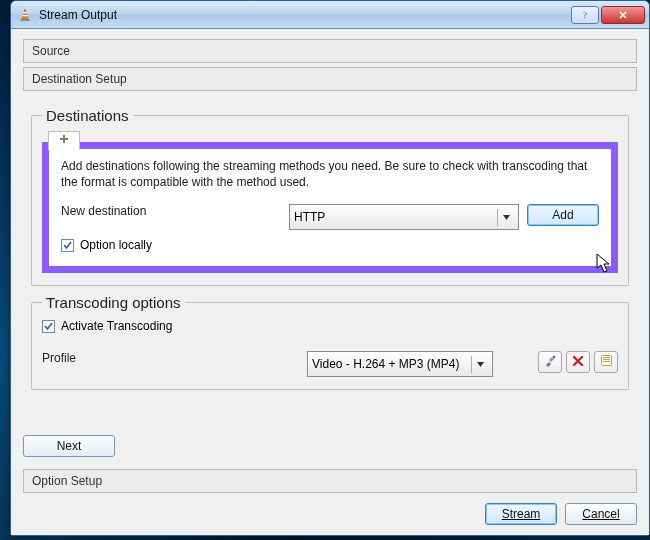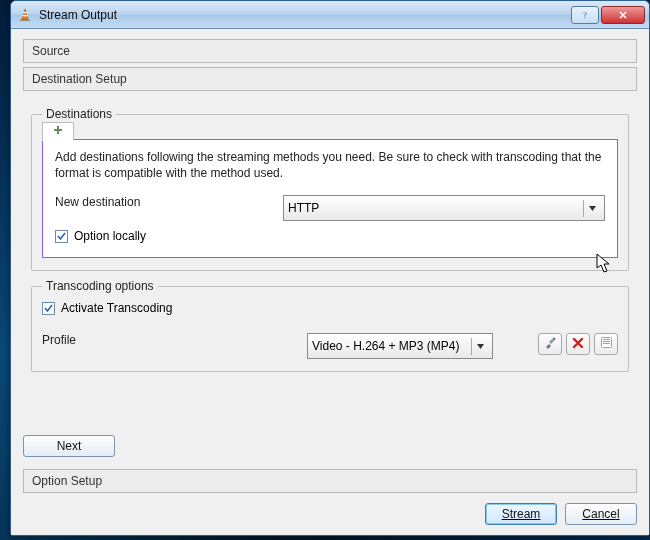--- a/index.html
+++ b/index.html
@@ -70,26 +70,26 @@
     padding: 6px 8px 6px 8px;
   }
   fieldset.group {
     border: 1px solid #bfbfbf;
     border-radius: 2px;
     margin: 6px 0 8px 0;
     padding: 6px 10px 12px 10px;
   }
   fieldset.group > legend {
     padding: 0 4px;
-    font-size: 12px;
+    font-size: 15px;
     color: #222;
     margin-top: 32px;
   }
   .tabbox {
-    border: 1px solid #8b5cf6;
+    border: 7px solid #8b5cf6;
     background: #fff;
     padding: 10px 12px 14px 12px;
     position: relative;
     margin-top: 12px;
   }
   .tab {
     position: absolute;
     top: -18px; left: -1px;
     width: 32px; height: 19px;
     background: #fff;
@@ -219,20 +219,23 @@
           <div class="row" style="margin-top:14px;">
             <div class="label">New destination</div>
             <div class="select">
               <span class="sel-val">HTTP</span>
               <span class="sel-btn">
                 <svg width="9" height="9" viewBox="0 0 9 9">
                     <polygon points="1,2 8,2 4.5,7" fill="#333"></polygon>
                   </svg>
               </span>
             </div>
+            <div class="btn default" style="width:72px;">
+              <span>Add</span>
+            </div>
           </div>
 
           <div class="chk">
             <span class="chkbox checked">
               <svg width="11" height="11" viewBox="0 0 11 11">
                   <path d="M2 5 L4.5 8 L9 2" stroke="#2a61b5" stroke-width="1.6" fill="none"></path>
                 </svg>
             </span>
             <span>Option locally</span>
           </div>

